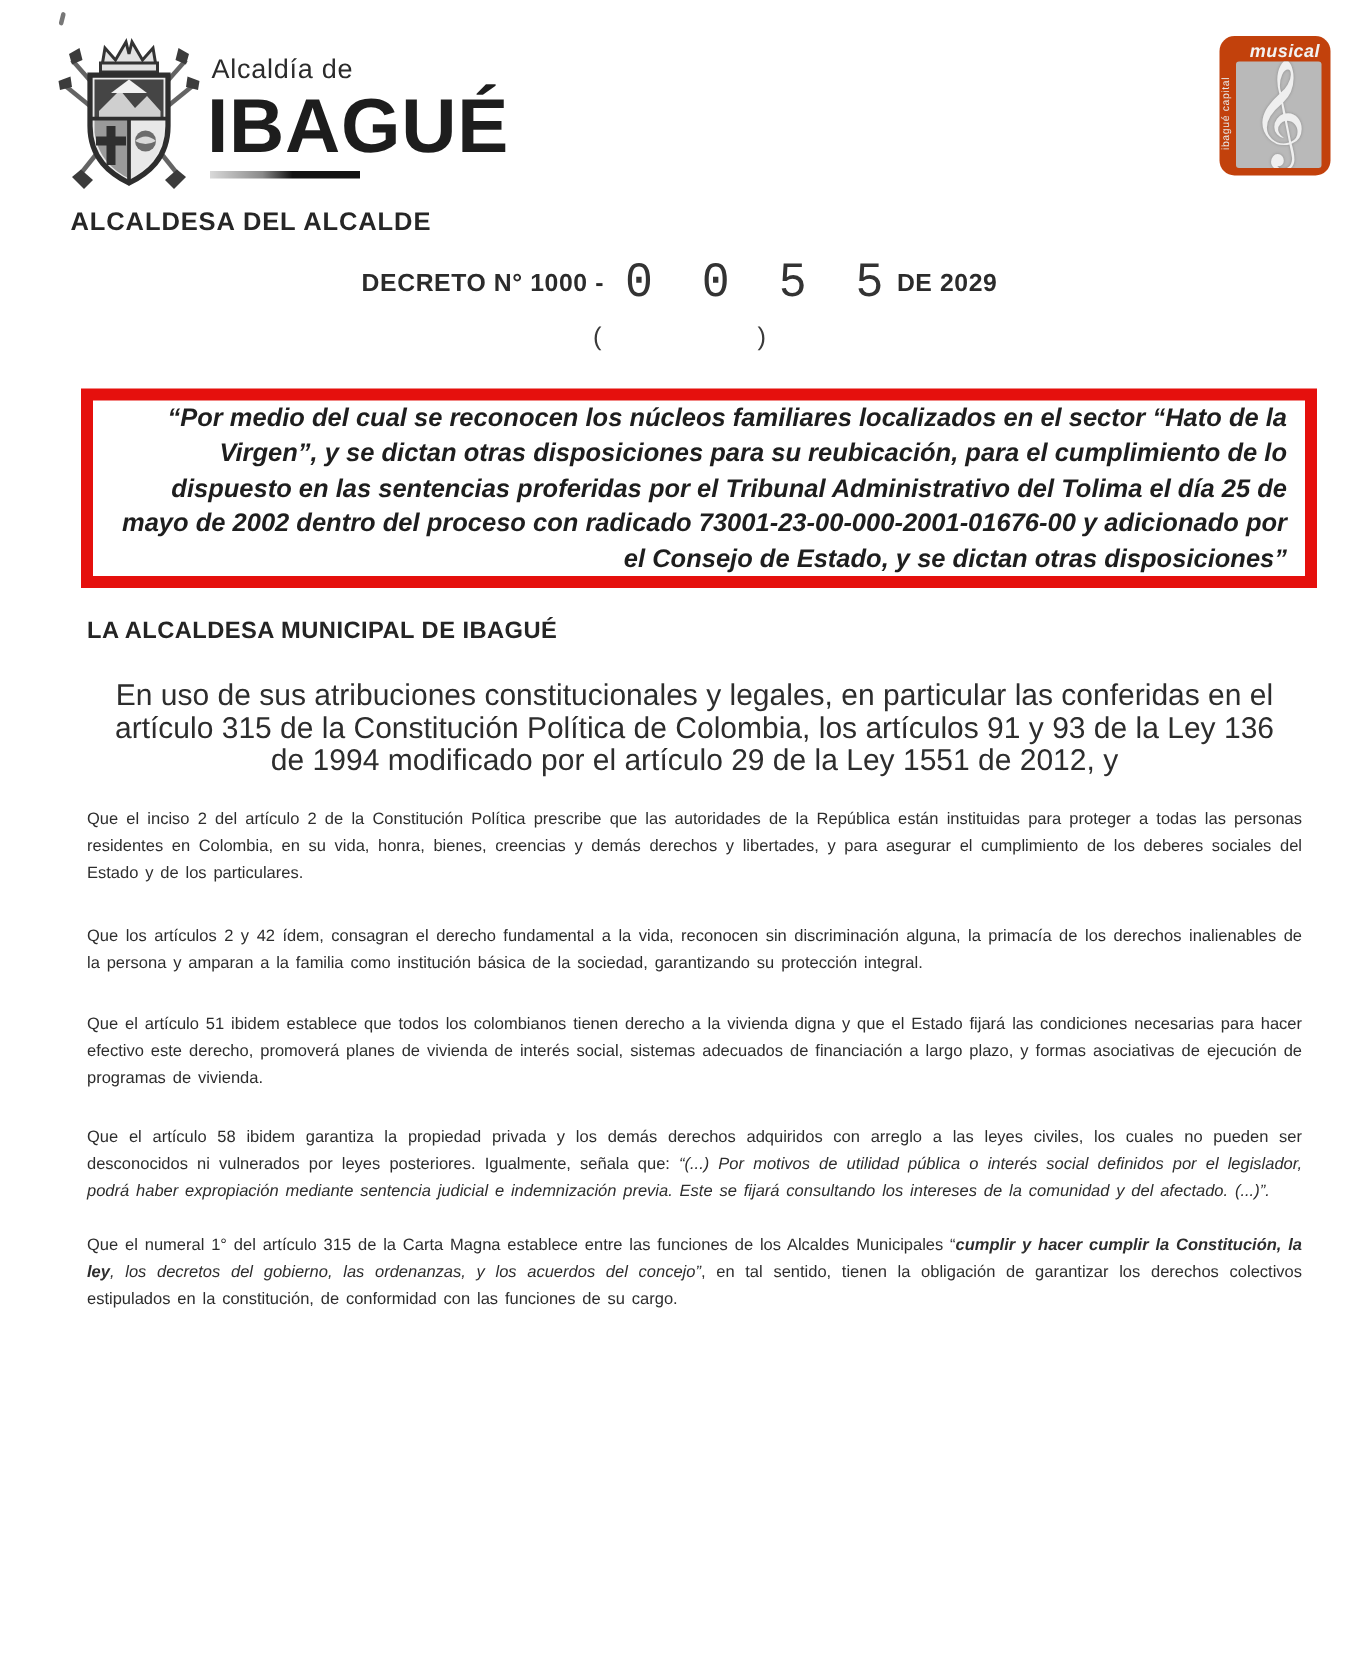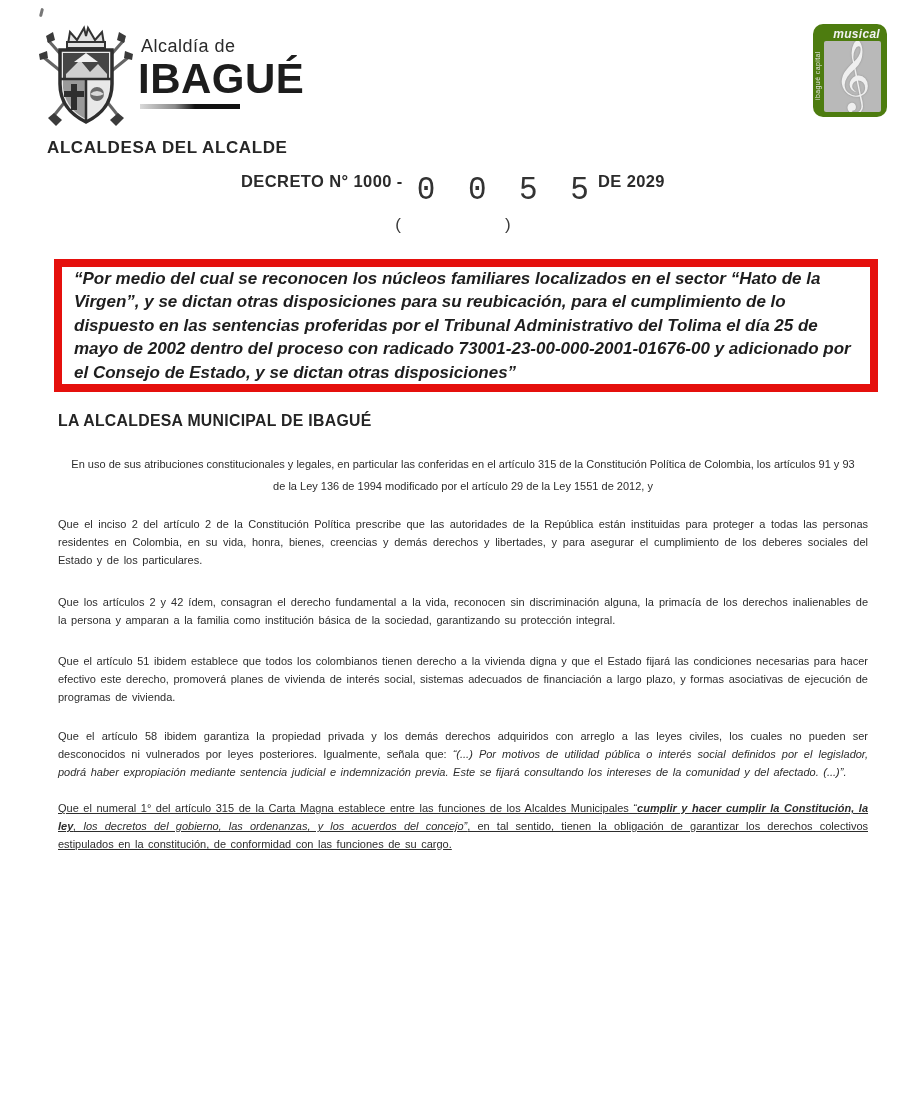--- a/index.html
+++ b/index.html
@@ -18,46 +18,46 @@
     position:absolute;left:40px;top:8px;
     width:3px;height:9px;background:#555;
     transform:rotate(14deg);border-radius:2px;opacity:.8;
   }
   
   .coat{position:absolute;left:34px;top:22px;width:104px;height:110px;}
   .coat svg{width:100%;height:100%;}
   
   .brand{position:absolute;left:138px;top:36px;width:260px;}
   .brand-top{font-size:18px;color:#2b2b2b;letter-spacing:.5px;margin-left:3px;}
-  .brand-city{font-size:42px;font-weight:bold;color:#1d1d1d;letter-spacing:.5px;line-height:1.05;}
+  .brand-city{font-size:51px;font-weight:bold;color:#1d1d1d;letter-spacing:.5px;line-height:1.05;}
   .brand-bar{margin-top:3px;margin-left:2px;width:100px;height:5px;
     background:linear-gradient(to right,#d9d9d9 0%,#8a8a8a 35%,#111 55%,#111 100%);}
   
   .music-logo{
     position:absolute;left:813px;top:24px;width:74px;height:93px;
-    background:#4d7c0f;border-radius:10px;padding:3px;
+    background:#c2410c;border-radius:10px;padding:3px;
   }
   .ml-top{position:absolute;top:3px;right:7px;color:#f2f2f2;font-size:12px;
     font-weight:bold;font-style:italic;letter-spacing:.3px;}
   .ml-side{position:absolute;left:1px;bottom:6px;color:#e8e8e8;font-size:7px;
     writing-mode:vertical-rl;transform:rotate(180deg);letter-spacing:.4px;height:70px;text-align:center;}
   .ml-clef-box{
     position:absolute;left:11px;top:17px;width:57px;height:71px;
     background:#b9b9b9;border-radius:2px;overflow:hidden;
     display:flex;align-items:center;justify-content:center;
   }
   .ml-clef{font-family:"DejaVu Sans", sans-serif;font-size:62px;color:#efefef;
     line-height:1;text-shadow:0 0 2px #8a8a8a;margin-top:-4px;}
   
   .office{position:absolute;left:47px;top:138px;font-size:17px;font-weight:bold;
     color:#262626;letter-spacing:.6px;}
   
   .decree-line{
     position:absolute;left:0;top:172px;width:906px;
-    display:flex;justify-content:center;align-items:flex-start;gap:14px;
+    display:flex;justify-content:center;align-items:center;gap:14px;
   }
   .decree-prefix,.decree-suffix{font-size:16.5px;font-weight:bold;color:#2b2b2b;letter-spacing:.4px;}
   .stamp{font-family:"Liberation Mono","DejaVu Sans Mono",monospace;color:#333;font-weight:400;}
   .stamp-number{font-size:31px;letter-spacing:7px;transform:scaleY(1.06);margin-right:-8px;}
   .decree-suffix{margin-left:-4px;}
   
   .date-line{
     position:absolute;left:0;top:215px;width:906px;
     display:flex;justify-content:center;align-items:center;gap:8px;
   }
@@ -67,36 +67,36 @@
   .stamp-date{font-size:26px;letter-spacing:5px;color:#3d3d3d;}
   
   .subject-box{
     position:absolute;left:54px;top:259px;width:824px;height:133px;
     border:8px solid #e5100d;background:#fff;
     display:flex;align-items:center;justify-content:center;
     padding:4px 12px;
   }
   .subject-text{
     font-size:17px;font-weight:bold;font-style:italic;color:#1e1e1e;
-    text-align:left;line-height:23.5px;margin:0;
+    text-align:right;line-height:23.5px;margin:0;
   }
   
   .doc-body{position:absolute;left:58px;top:395px;width:810px;}
   .h-center{font-size:15.8px;font-weight:bold;color:#242424;text-align:left;
     margin:0;letter-spacing:.3px;}
   .h-authority{margin-top:17px;}
   .h-considering{margin-top:24px;}
-  .preamble{font-size:11px;text-align:center;line-height:21.5px;margin:24px 8px 0 8px;color:#2d2d2d;}
+  .preamble{font-size:20px;text-align:center;line-height:21.5px;margin:24px 8px 0 8px;color:#2d2d2d;}
   .para{font-size:11px;line-height:18px;text-align:justify;color:#2d2d2d;
     margin:0;word-spacing:1.5px;}
   .p1{margin-top:18px;}
   .p2{margin-top:24px;}
   .p3{margin-top:23px;}
   .p4{margin-top:21px;}
-  .p5{margin-top:18px;text-decoration:underline;}
+  .p5{margin-top:18px;}
   .para .i{font-style:italic;}
   .para .bi{font-style:italic;font-weight:bold;}
 </style>
 </head>
 <body>
 
 <div class="page">
 
   <div class="corner-tick"></div>
 

